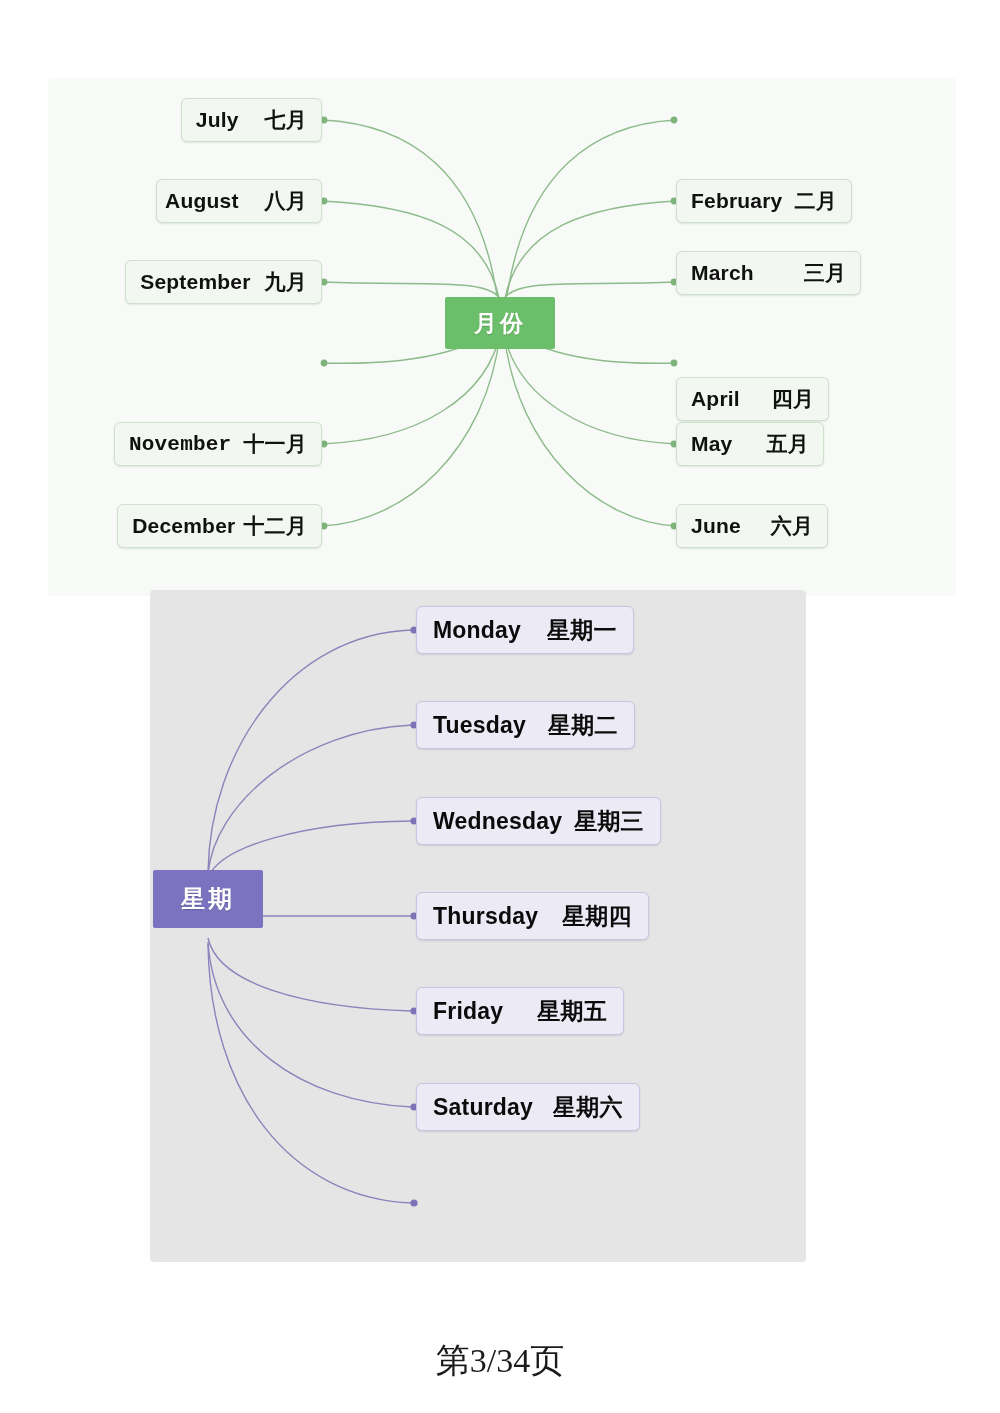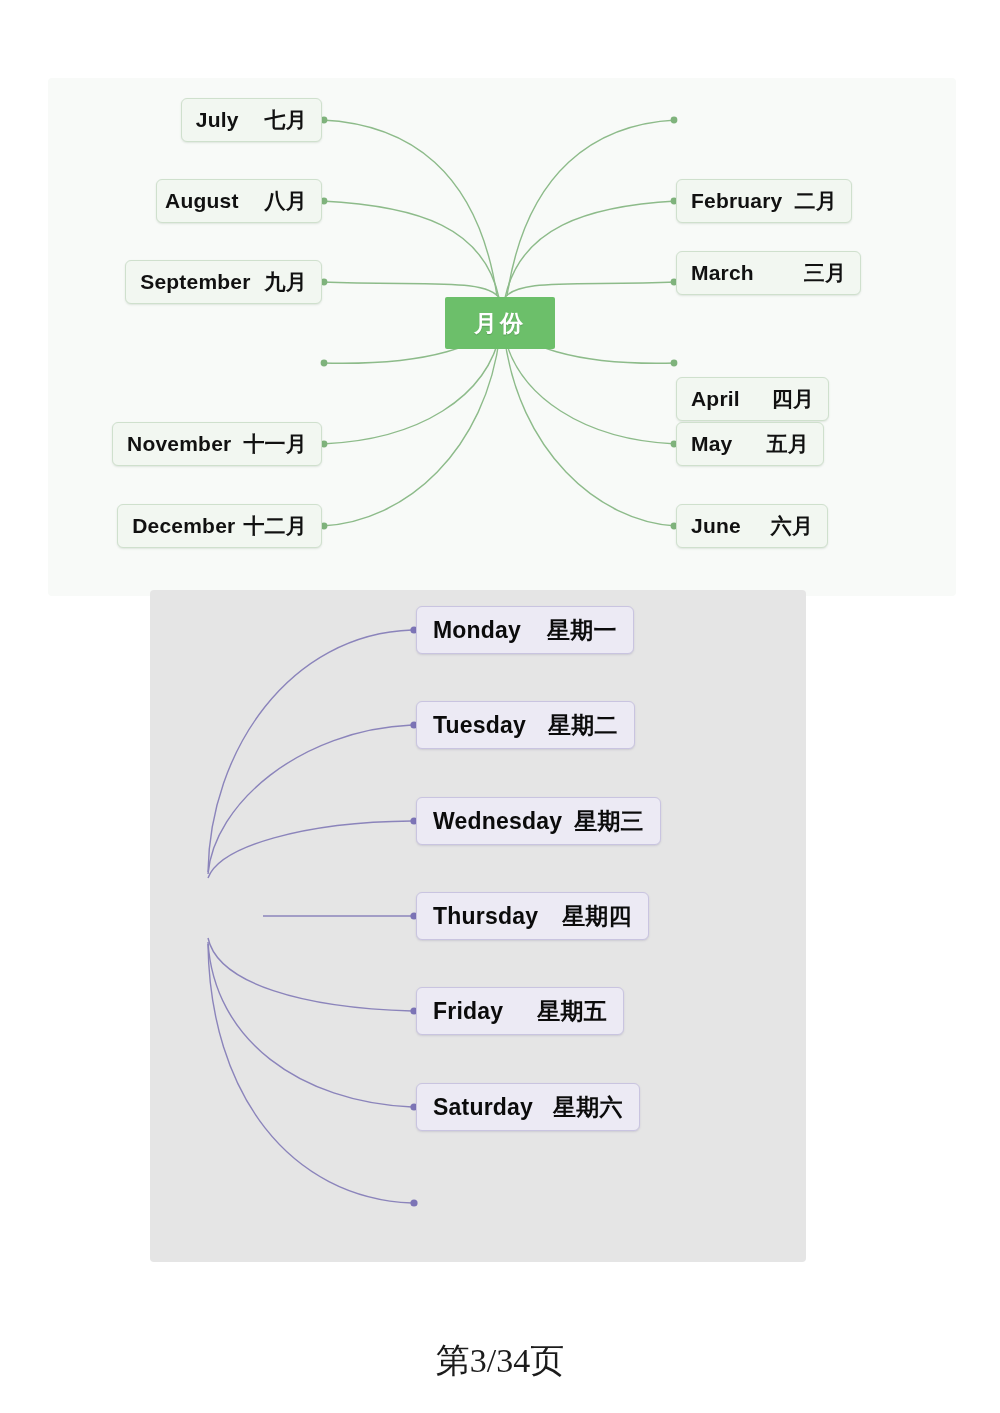--- a/index.html
+++ b/index.html
@@ -185,21 +185,21 @@
       <span class="cn">八月</span>
     </div>
 
     <div class="node-box month-box" style="right:634px; top:182px;">
       <span>September</span>
       <span class="sp" style="width:14px"></span>
       <span class="cn">九月</span>
     </div>
 
 
-    <div class="node-box month-box" style="right:634px; top:344px;">
+    <div class="node-box month-box" style="right:634px; top:344px;font-family:Liberation Mono, monospace;">
       <span>November</span>
       <span class="sp" style="width:12px"></span>
       <span class="cn">十一月</span>
     </div>
 
     <div class="node-box month-box" style="right:634px; top:426px;">
       <span>December</span>
       <span class="sp" style="width:8px"></span>
       <span class="cn">十二月</span>
     </div>
@@ -293,17 +293,20 @@
       <span class="cn">星期五</span>
     </div>
 
     <div class="node-box day-box" style="left:266px; top:493px;">
       <span>Saturday</span>
       <span class="sp" style="width:20px"></span>
       <span class="cn">星期六</span>
     </div>
 
 
+    <div id="weekdays-center" class="center-node">
+      <span>星期</span>
+    </div>
   </div>
 
   <div id="page-footer">第3/34页</div>
 
 </div>
 
 </body></html>

